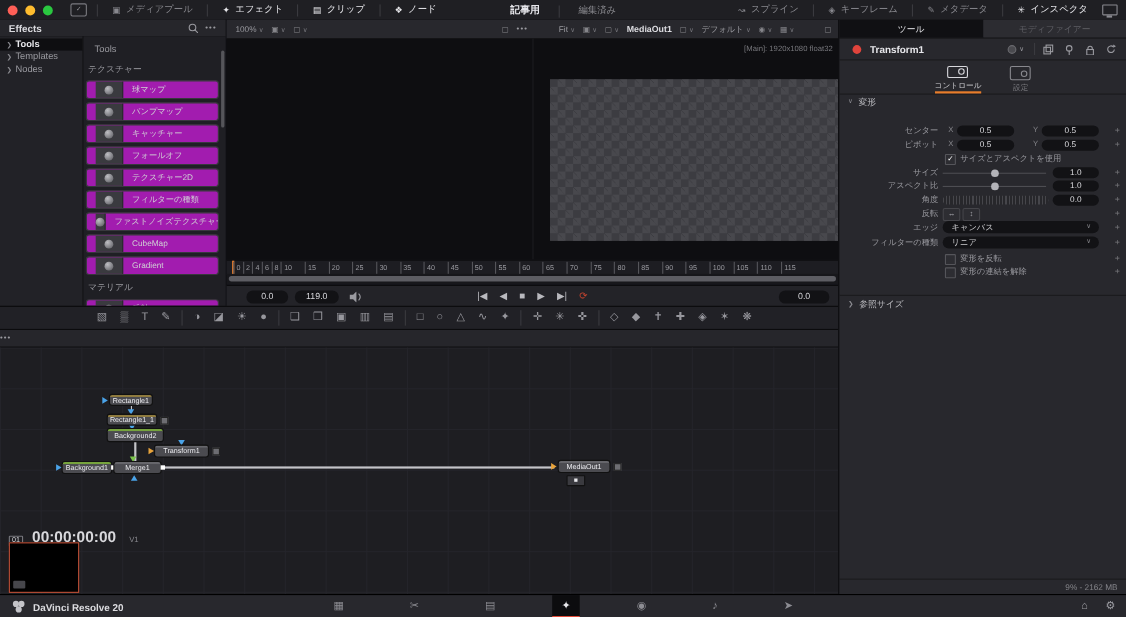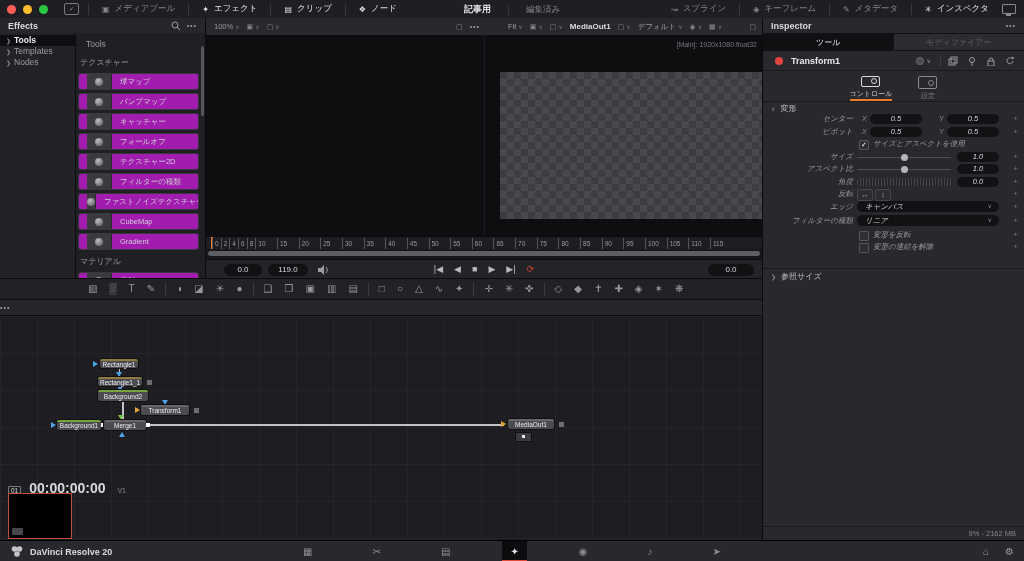--- a/index.html
+++ b/index.html
@@ -118,21 +118,21 @@
   .stab{display:flex;flex-direction:column;align-items:center;padding-top:3px;}
   .stab .sic{width:17px;height:11px;border:1px solid #88888e;border-radius:2px;position:relative;}
   .stab .sic:after{content:"";position:absolute;right:2px;bottom:2px;width:4px;height:4px;border:1px solid #88888e;border-radius:50%;}
   .stab span{font-size:7px;color:#77777c;margin-top:2px;}
   .stab.active .sic{border-color:#d8d8dc;}
   .stab.active .sic:after{border-color:#d8d8dc;}
   .stab.active span{color:#d0d0d4;}
   .stab.active{border-bottom:2px solid #e87d2b;}
   #sec-head{height:13px;display:flex;align-items:center;font-size:8px;color:#bcbcc0;padding-left:8px;gap:5px;text-align:right;}
   #sec-head .cv{font-size:6px;color:#8a8a90;}
-  .prow{position:relative;height:12.5px;font-style:italic;}
+  .prow{position:relative;height:12.5px;}
   .plabel{position:absolute;left:0;width:90px;text-align:right;font-size:7.5px;color:#9a9aa0;line-height:12.5px;white-space:nowrap;}
   .paxis{position:absolute;font-size:7px;color:#85858a;line-height:12.5px;}
   .pfield{position:absolute;top:1px;height:10px;background:#121215;border-radius:6px;
           font-size:7.5px;color:#dcdce0;text-align:center;line-height:10px;}
   .kf{position:absolute;right:6px;top:0;font-size:8px;color:#77777c;line-height:12.5px;}
   .slider{position:absolute;left:94px;width:94px;top:6px;height:1px;background:#4d4d52;}
   .slider i{position:absolute;top:-3px;width:7px;height:7px;border-radius:50%;background:#b4b4b9;}
   .wheel{position:absolute;left:94px;width:96px;top:2px;height:8px;border-radius:4px;
          background:repeating-linear-gradient(90deg,#46464b 0 1px,#27272b 1px 3px);}
   .flipbtn{position:absolute;top:1px;width:14px;height:10px;background:#2d2d32;border:1px solid #45454a;border-radius:2px;
@@ -474,24 +474,20 @@
         <div class="osq" style="left: 146px; top: 107px; width: 4px; height: 4px;"></div>
         <div class="node" style="left: 508px; top: 103px; width: 46px; height: 10px; line-height: 8px; border-top-color: rgb(102, 102, 107);">MediaOut1</div>
         <div class="gsq" style="left: 558px; top: 105px; width: 5px; height: 5px;"></div>
         <div id="mo-sub" style="left: 515px; top: 116px;">
           <i></i>
         </div>
       </div>
   </div>
 
   <div id="inspector">
-    <div id="insp-head">
-      <span id="insp-title">Inspector</span>
-      <span class="menu-dots">•••</span>
-    </div>
     <div id="insp-tabs">
       <div class="itab active">ツール</div>
       <div class="itab">モディファイアー</div>
     </div>
     <div id="node-row">
       <span id="rec-dot"></span>
       <span id="node-name">Transform1</span>
       <span id="vers-dot"></span>
       <span class="nr-ic" style="font-size:6px;">∨</span>
       <span class="tb-div" style="margin:0 7px 0 0;"></span>

